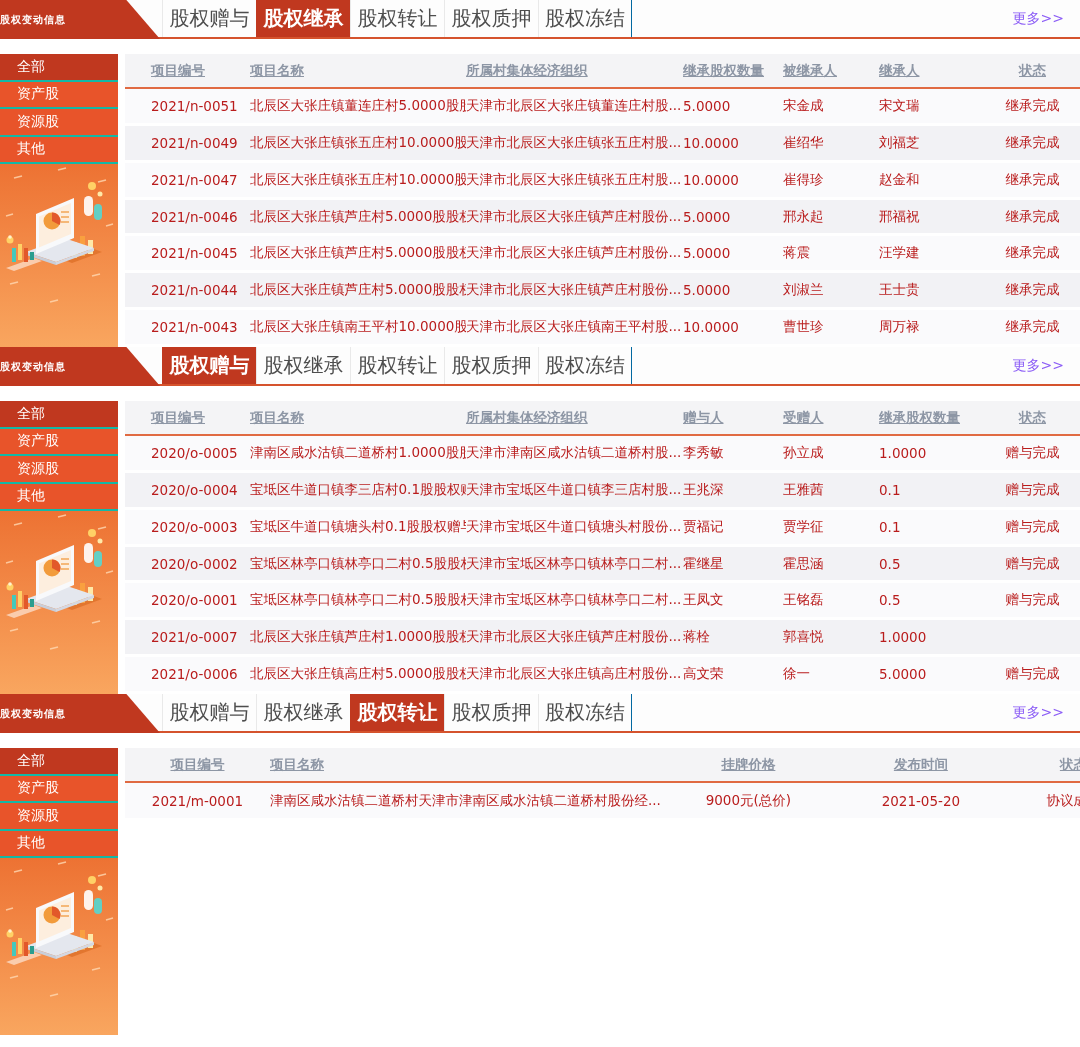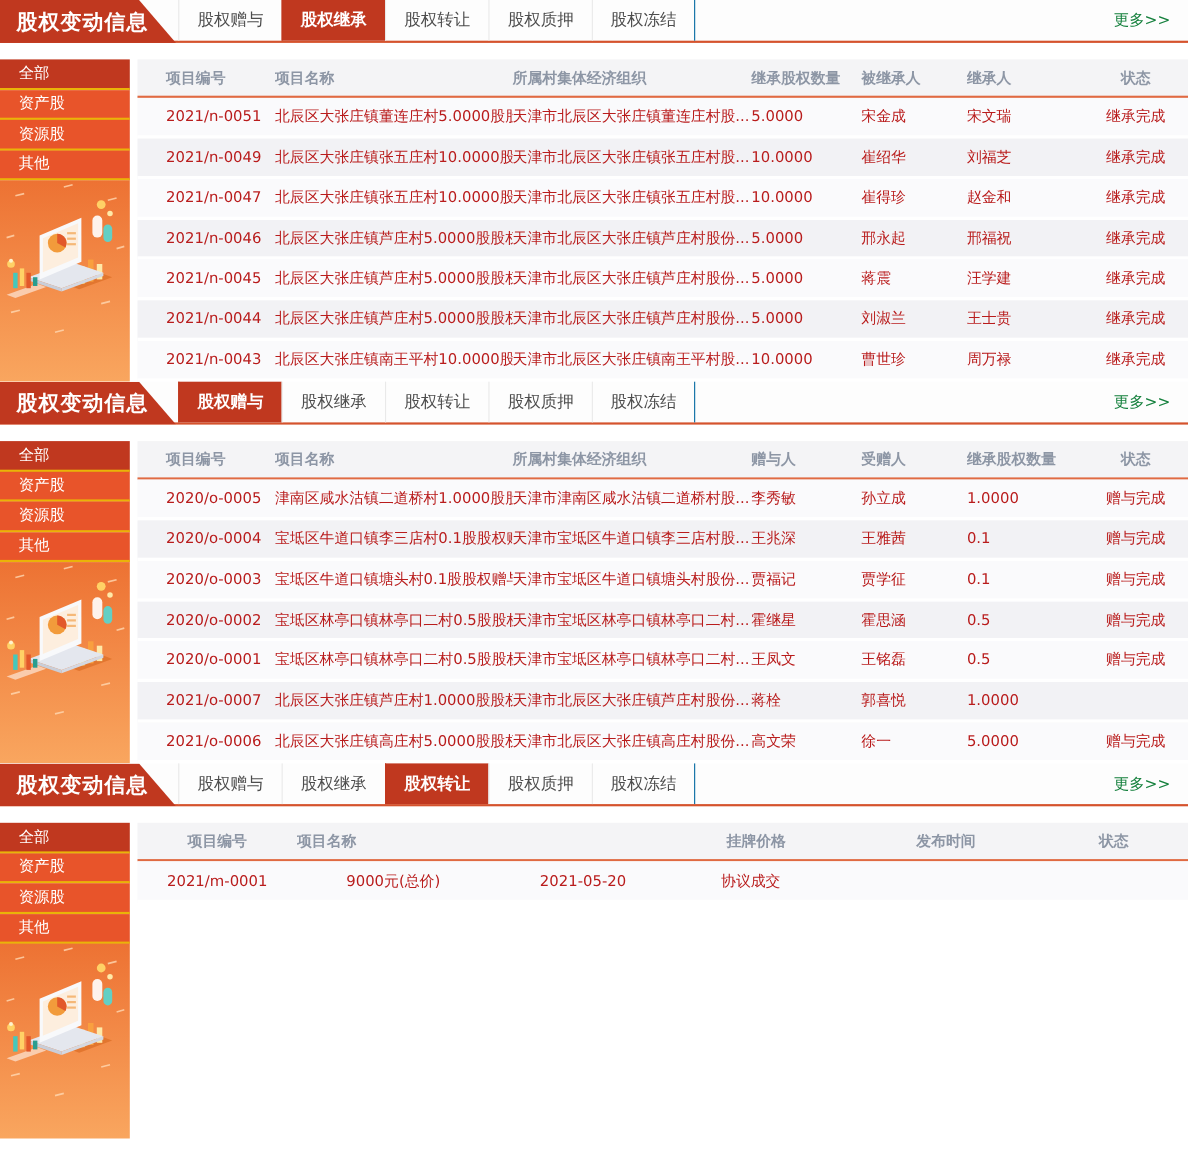--- a/index.html
+++ b/index.html
@@ -2,38 +2,38 @@
 <html><head>
 <meta charset="utf-8">
 <style>
   * { box-sizing: border-box; margin: 0; padding: 0; }
   html,body { width: 1080px; background: #ffffff; font-family: "DejaVu Sans", "Liberation Sans", sans-serif; }
   .page { width: 1080px; height: 1047px; overflow: hidden; background:#fff; }
 
   
   .hdr { position: relative; height: 39px; border-bottom: 2px solid #d5532d; background: #fdfdfd; display: flex; align-items: stretch; }
   .ribbon { position: absolute; left: 0; top: 0; width: 160px; height: 39px; background: #c0381f; clip-path: polygon(0 0, 79% 0, 100% 100%, 0 100%); display: flex; align-items: center; }
-  .ribbon span { color: #fff; font-size: 19px; font-weight: bold; padding-left: 15px; letter-spacing: 1px; }
+  .ribbon span { color: #fff; font-size: 10px; font-weight: bold; letter-spacing: 1px; }
   .tabs { display: flex; margin-left: 162px; }
-  .tab { width: 94px; display: flex; align-items: center; justify-content: center; font-size: 15px; color: #4d4d4d; border-left: 1px solid #e9e9e9; cursor: pointer; }
+  .tab { width: 94px; display: flex; align-items: center; justify-content: center; font-size: 20px; color: #4d4d4d; border-left: 1px solid #e9e9e9; cursor: pointer; }
   .tab:last-child { border-right: 1px solid #0369a1; }
   .tab.active { background: #c0381f; color: #fff; border-color: #c0381f; font-weight: bold; }
-  .more { margin-left: auto; display: flex; align-items: center; padding-right: 16px; color: #15803d; font-size: 14px; cursor: pointer; }
+  .more { margin-left: auto; display: flex; align-items: center; padding-right: 16px; color: #8b5cf6; font-size: 14px; cursor: pointer; }
 
   
   .body { display: flex; margin-top: 15px; height: 293px; }
   .body.short { height: 287px; }
 
   .sidebar { width: 118px; display: flex; flex-direction: column; flex: 0 0 118px; }
-  .side-item { height: 27.5px; border-bottom: 2px solid #eab308; display: flex; align-items: center; padding-left: 17px; color: #fff; font-size: 14px; background: #e8542a; cursor: pointer; }
+  .side-item { height: 27.5px; border-bottom: 2px solid #14b8a6; display: flex; align-items: center; padding-left: 17px; color: #fff; font-size: 14px; background: #e8542a; cursor: pointer; }
   .side-item.selected { background: #c0381f; }
   .art { flex: 1; background: linear-gradient(180deg, #ed7233, #f9a65f); display: flex; justify-content: center; align-items: flex-start; overflow: hidden; }
 
   .table { flex: 1; margin-left: 7px; display: flex; flex-direction: column; background: #fff; }
-  .thead { display: flex; height: 35px; flex: 0 0 35px; background: #f4f4f6; border-bottom: 2px solid #e06a42; align-items: center; color: #8d96a5; font-size: 13.5px; font-weight: bold; }
+  .thead { display: flex; height: 35px; flex: 0 0 35px; background: #f4f4f6; border-bottom: 2px solid #e06a42; align-items: center; color: #8d96a5; font-size: 13.5px; font-weight: bold; text-decoration: underline; }
   .tr { display: flex; align-items: center; font-size: 13.5px; color: #b91c1c; border-bottom: 3px solid #fff; cursor: pointer; }
   .cols7 .tr { flex: 1; }
   .cols5 .tr { flex: 0 0 38px; }
   .tr.odd  { background: #fafafc; }
   .tr.even { background: #f2f2f5; }
 
   .th, .td { overflow: hidden; white-space: nowrap; }
   .cols7 .c0 { width: 125px; padding-left: 26px; }
   .cols7 .c1 { width: 216px; }
   .cols7 .c2 { width: 217px; }
@@ -390,20 +390,21 @@
       <div class="table cols5">
           <div class="thead">
             <div class="th c0">项目编号</div>
             <div class="th c1">项目名称</div>
             <div class="th c2">挂牌价格</div>
             <div class="th c3">发布时间</div>
             <div class="th c4">状态</div>
           </div>
           <div class="tr odd">
             <div class="td c0">2021/m-0001</div>
+            <div class="td c1">津南区咸水沽镇二道桥村天津市津南区咸水沽镇二道桥村股份经...</div>
             <div class="td c2">9000元(总价)</div>
             <div class="td c3">2021-05-20</div>
             <div class="td c4">协议成交</div>
           </div>
         </div>
     </div>
   </div>
 
 </div>
 

